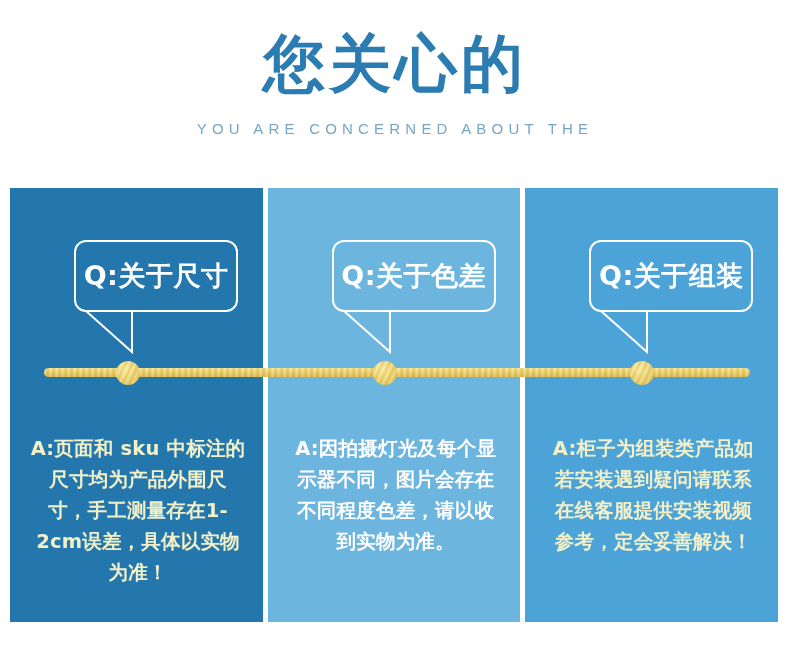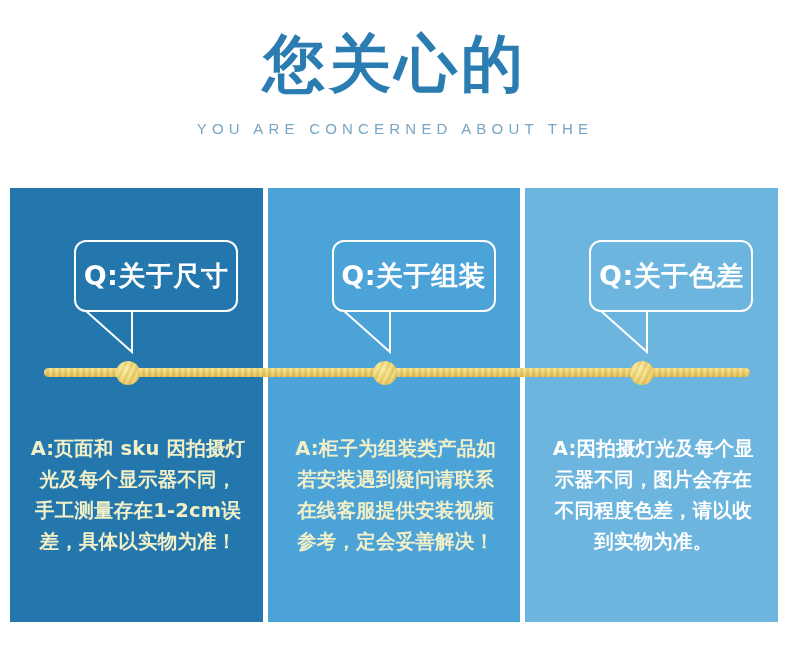--- a/index.html
+++ b/index.html
@@ -177,47 +177,47 @@
 
     <div class="panel panel-1">
       <div class="bubble-wrap">
         <div class="bubble">
           <span class="bubble-text">Q:关于尺寸</span>
         </div>
         <svg class="bubble-tail" viewBox="0 0 64 42" xmlns="http://www.w3.org/2000/svg">
           <path d="M0 1 L46 42 L46 1" fill="none" stroke="#ffffff" stroke-width="2"></path>
         </svg>
       </div>
-      <div class="answer answer-cream">A:页面和 sku 因拍摄灯光及每个显示器不同，手工测量存在1-2cm误差，具体以实物为准！</div>
+      <div class="answer answer-cream">A:页面和 sku 中标注的尺寸均为产品外围尺寸，手工测量存在1-2cm误差，具体以实物为准！</div>
+    </div>
+
+    <div class="panel panel-3">
+      <div class="bubble-wrap">
+        <div class="bubble">
+          <span class="bubble-text">Q:关于色差</span>
+        </div>
+        <svg class="bubble-tail" viewBox="0 0 64 42" xmlns="http://www.w3.org/2000/svg">
+          <path d="M0 1 L46 42 L46 1" fill="none" stroke="#ffffff" stroke-width="2"></path>
+        </svg>
+      </div>
+      <div class="answer answer-white">A:因拍摄灯光及每个显示器不同，图片会存在不同程度色差，请以收到实物为准。</div>
     </div>
 
     <div class="panel panel-2">
       <div class="bubble-wrap">
         <div class="bubble">
           <span class="bubble-text">Q:关于组装</span>
         </div>
         <svg class="bubble-tail" viewBox="0 0 64 42" xmlns="http://www.w3.org/2000/svg">
           <path d="M0 1 L46 42 L46 1" fill="none" stroke="#ffffff" stroke-width="2"></path>
         </svg>
       </div>
       <div class="answer answer-cream">A:柜子为组装类产品如若安装遇到疑问请联系在线客服提供安装视频参考，定会妥善解决！</div>
     </div>
 
-    <div class="panel panel-3">
-      <div class="bubble-wrap">
-        <div class="bubble">
-          <span class="bubble-text">Q:关于色差</span>
-        </div>
-        <svg class="bubble-tail" viewBox="0 0 64 42" xmlns="http://www.w3.org/2000/svg">
-          <path d="M0 1 L46 42 L46 1" fill="none" stroke="#ffffff" stroke-width="2"></path>
-        </svg>
-      </div>
-      <div class="answer answer-white">A:因拍摄灯光及每个显示器不同，图片会存在不同程度色差，请以收到实物为准。</div>
-    </div>
-
   </div>
 
   <div class="gold-bar"></div>
   <div class="gold-node gold-node-1"></div>
   <div class="gold-node gold-node-2"></div>
   <div class="gold-node gold-node-3"></div>
 
 </div>
 
 </body></html>

